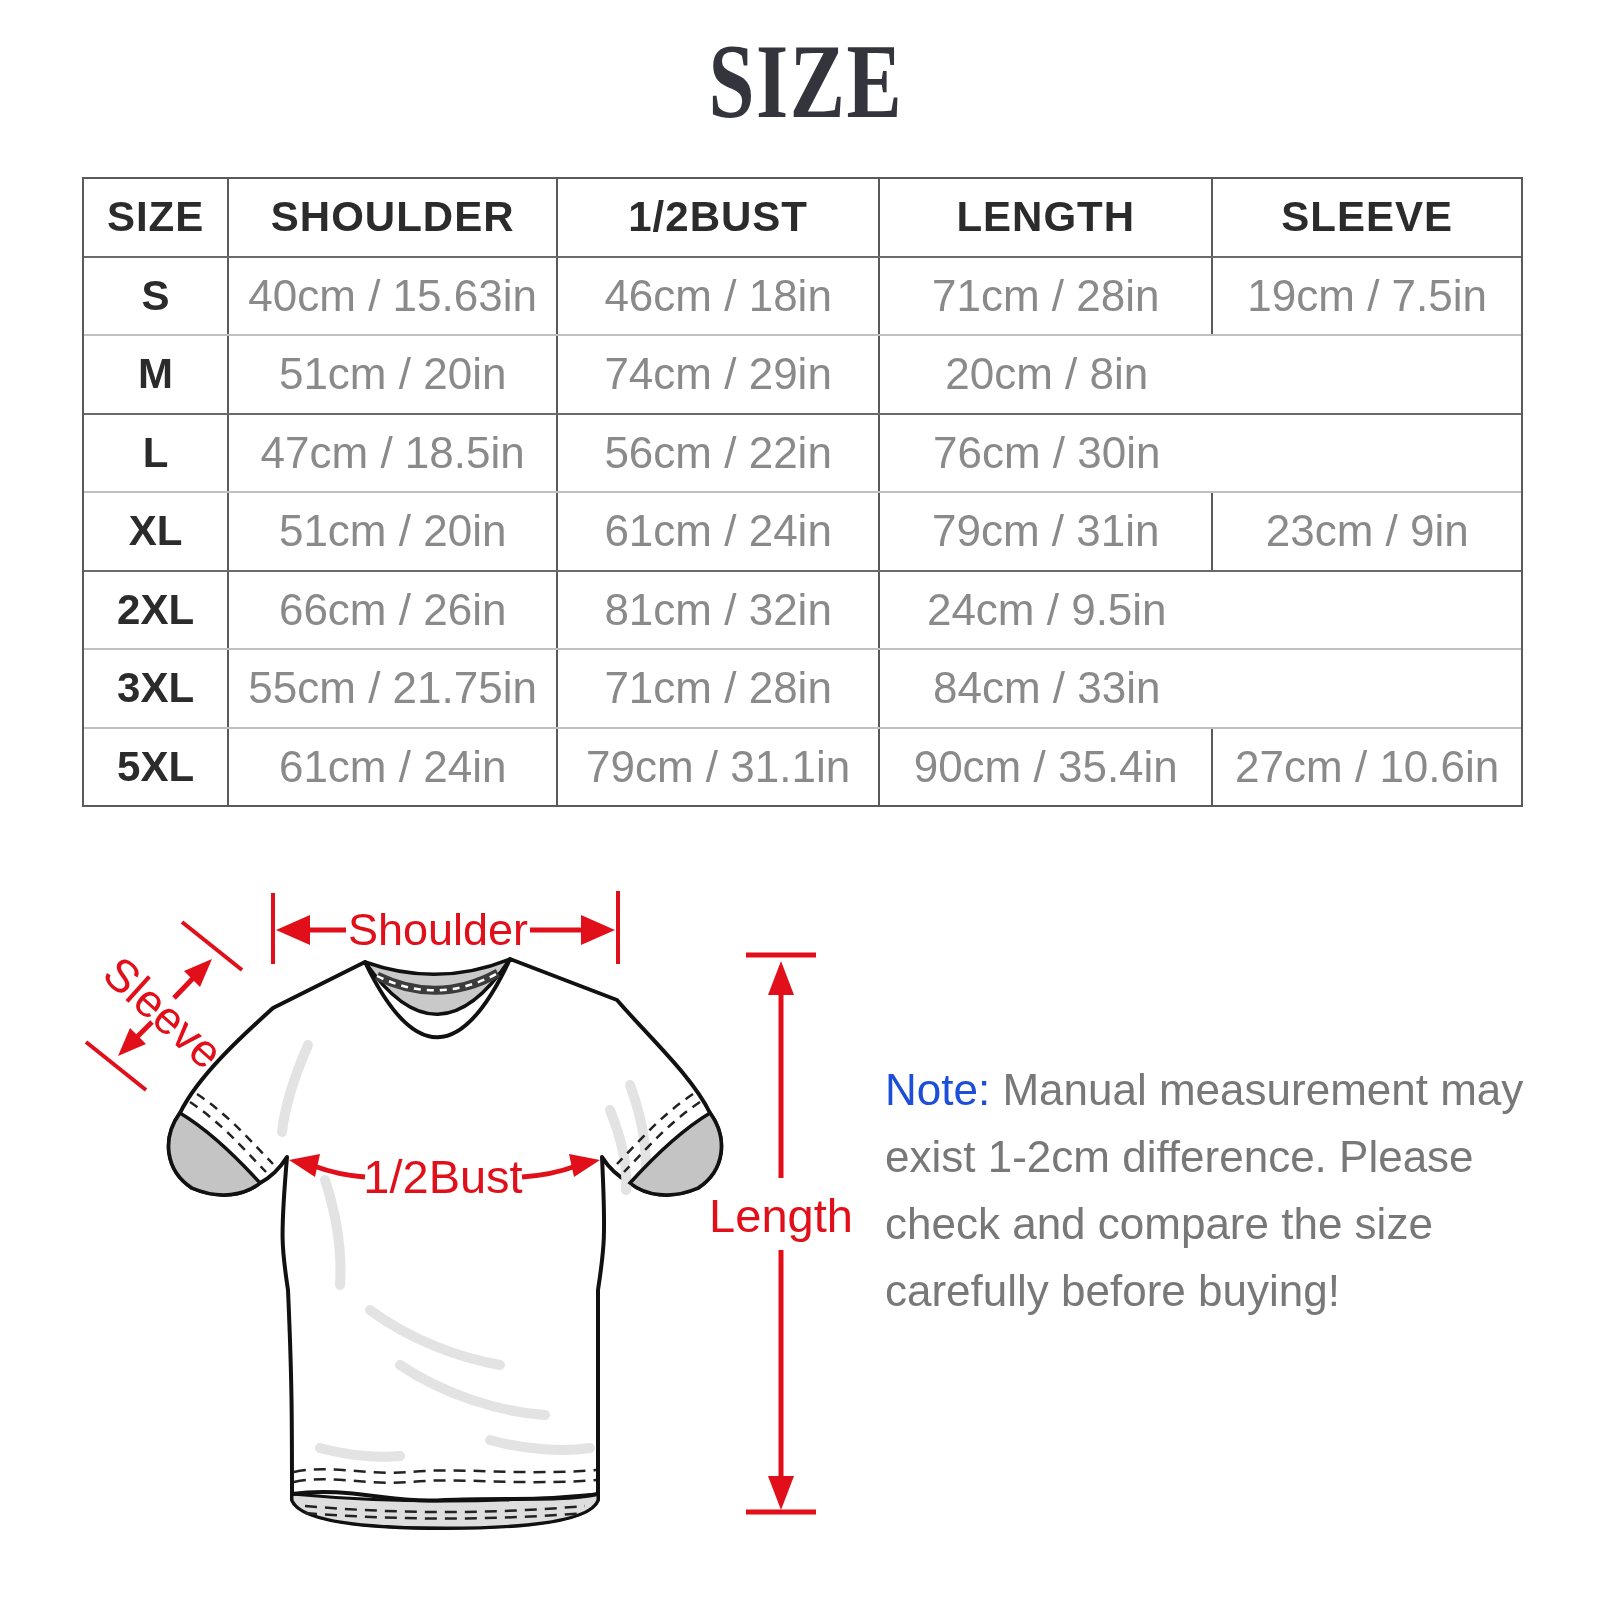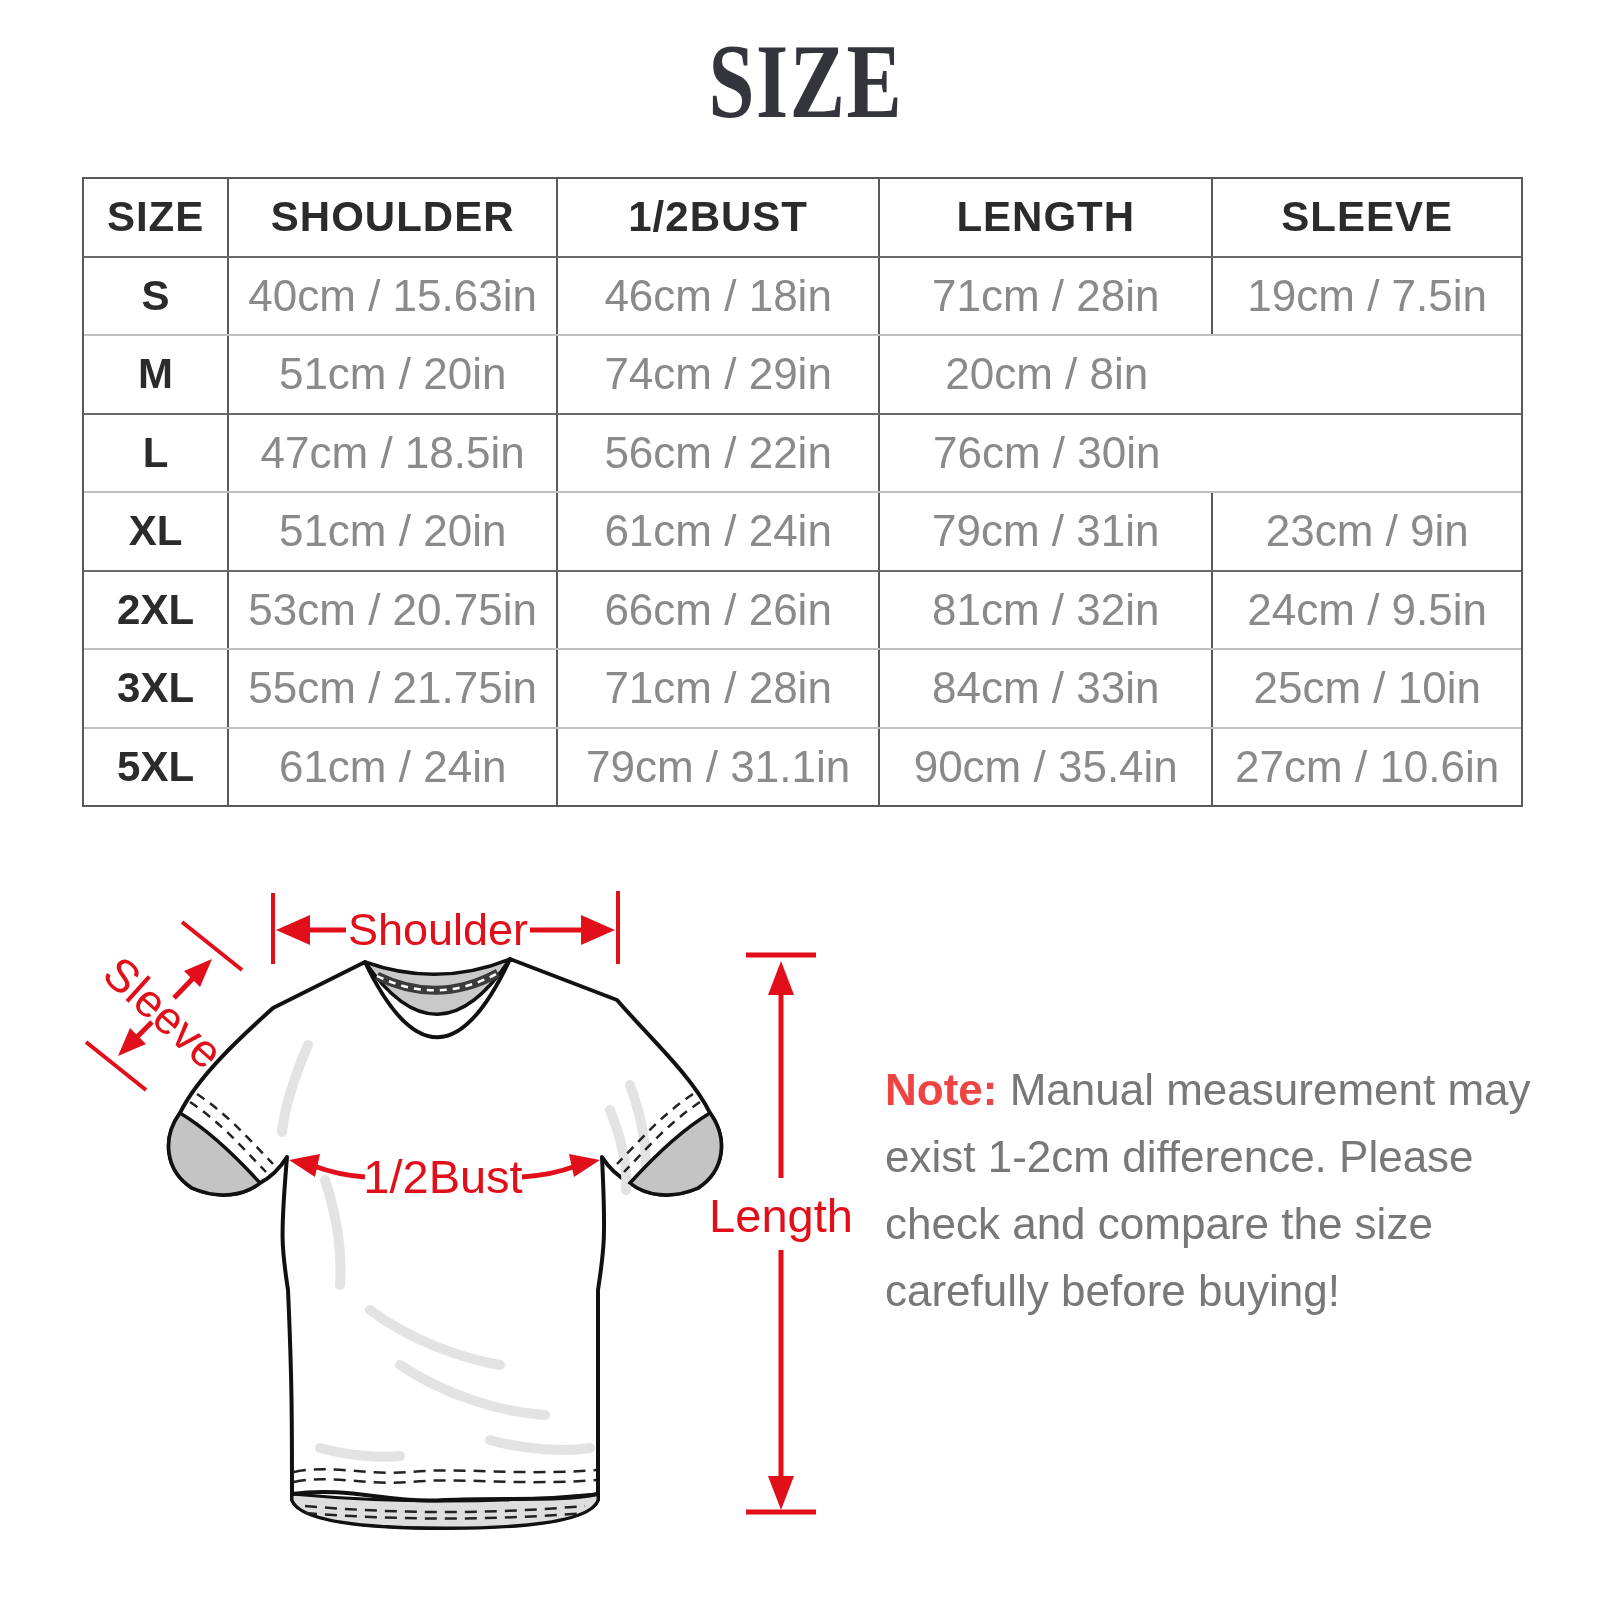--- a/index.html
+++ b/index.html
@@ -21,21 +21,21 @@
         font-size:44px;color:#8a8a8a;white-space:nowrap;overflow:hidden;}
   .cell:last-child{border-right:none;}
   .trow.header .cell{font-weight:bold;color:#2b2b2b;font-size:42px;letter-spacing:1px;}
   .cell.size-cell{font-weight:bold;color:#2b2b2b;font-size:42px;}
 
   
   .diagram{position:absolute;left:70px;top:860px;width:880px;height:740px;}
 
   
   .note{position:absolute;left:885px;top:1056px;width:700px;font-size:44px;line-height:67px;color:#787878;}
-  .note .note-prefix{font-weight:bold;color:#ef4444;}
+  .note .note-prefix{font-weight:normal;color:#1d4ed8;}
 </style>
 </head>
 <body>
 
 <div class="page">
 
   <div class="title-wrap">
     <span class="title">SIZE</span>
   </div>
 
@@ -69,31 +69,29 @@
     </div>
       <div class="trow sep-light">
       <div class="cell size-cell">XL</div>
       <div class="cell">51cm / 20in</div>
       <div class="cell">61cm / 24in</div>
       <div class="cell">79cm / 31in</div>
       <div class="cell">23cm / 9in</div>
     </div>
       <div class="trow sep-dark">
       <div class="cell size-cell">2XL</div>
-      <div class="cell">53cm / 20.75in</div>
       <div class="cell">66cm / 26in</div>
       <div class="cell">81cm / 32in</div>
       <div class="cell">24cm / 9.5in</div>
     </div>
       <div class="trow sep-light">
       <div class="cell size-cell">3XL</div>
       <div class="cell">55cm / 21.75in</div>
       <div class="cell">71cm / 28in</div>
       <div class="cell">84cm / 33in</div>
-      <div class="cell">25cm / 10in</div>
     </div>
       <div class="trow sep-light">
       <div class="cell size-cell">5XL</div>
       <div class="cell">61cm / 24in</div>
       <div class="cell">79cm / 31.1in</div>
       <div class="cell">90cm / 35.4in</div>
       <div class="cell">27cm / 10.6in</div>
     </div>
     </div>
 

